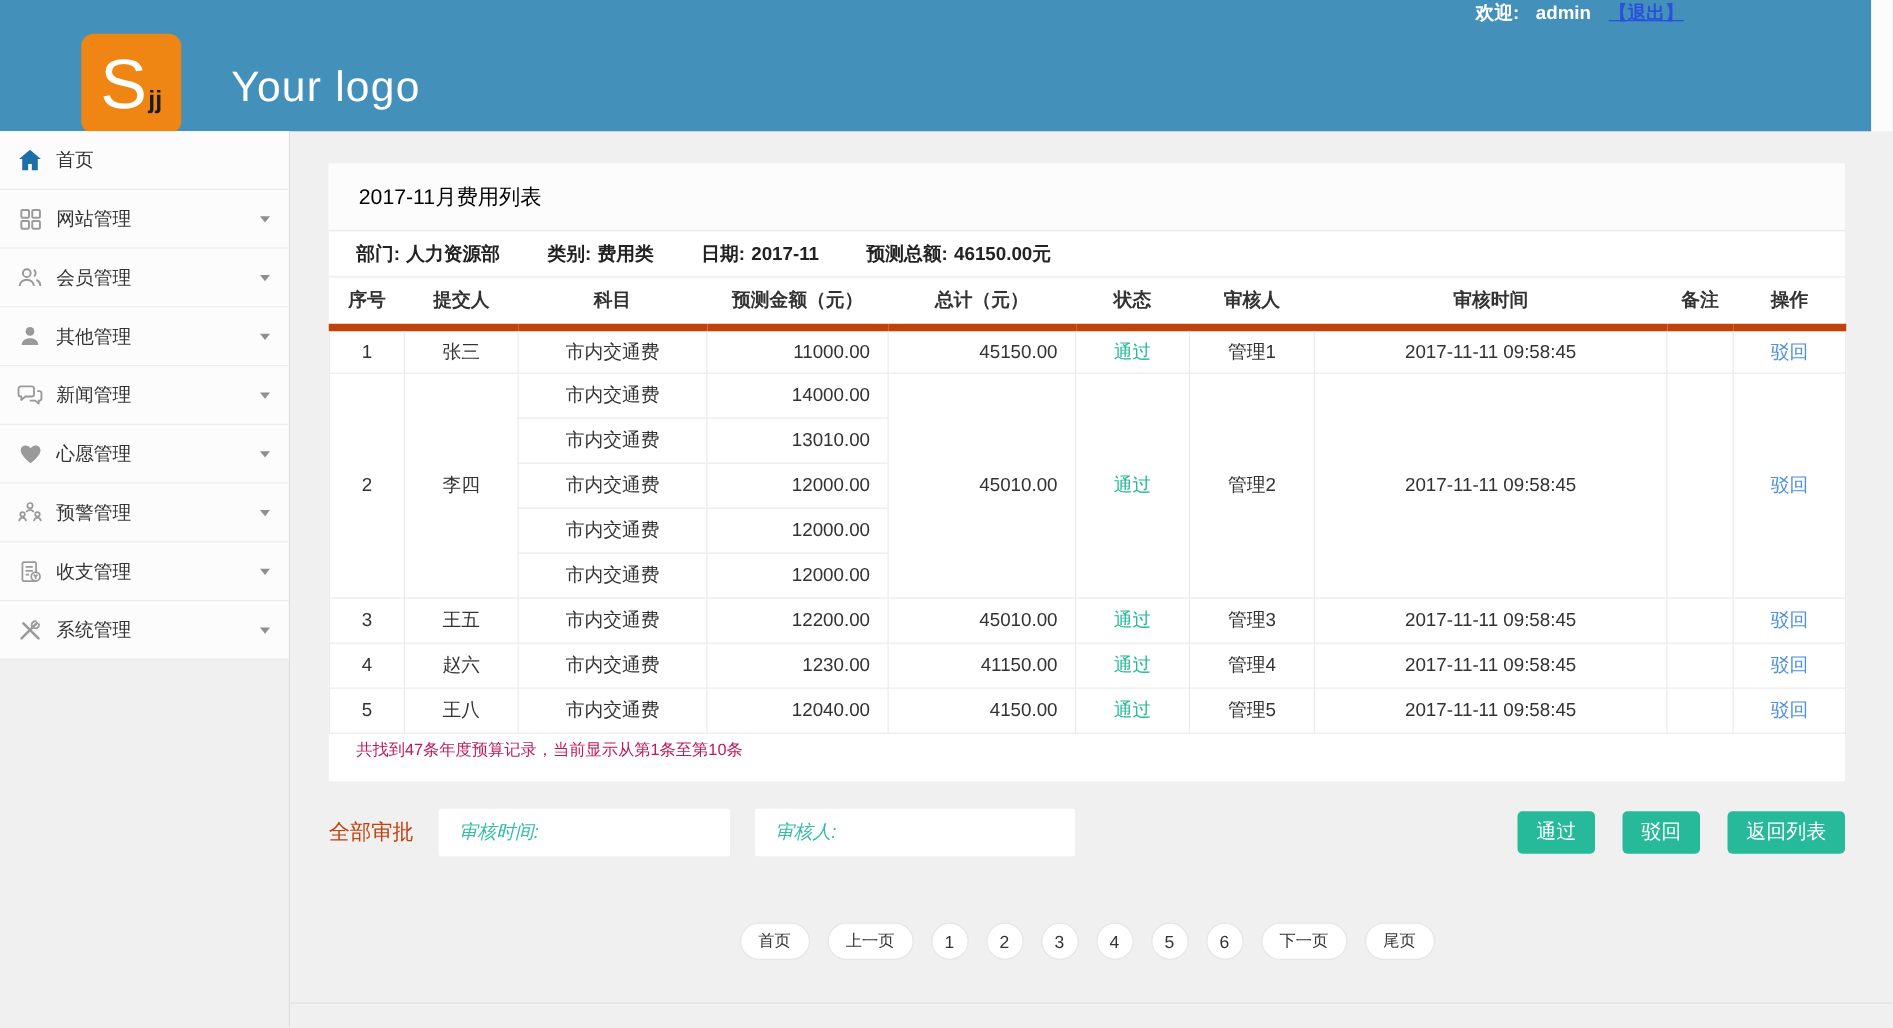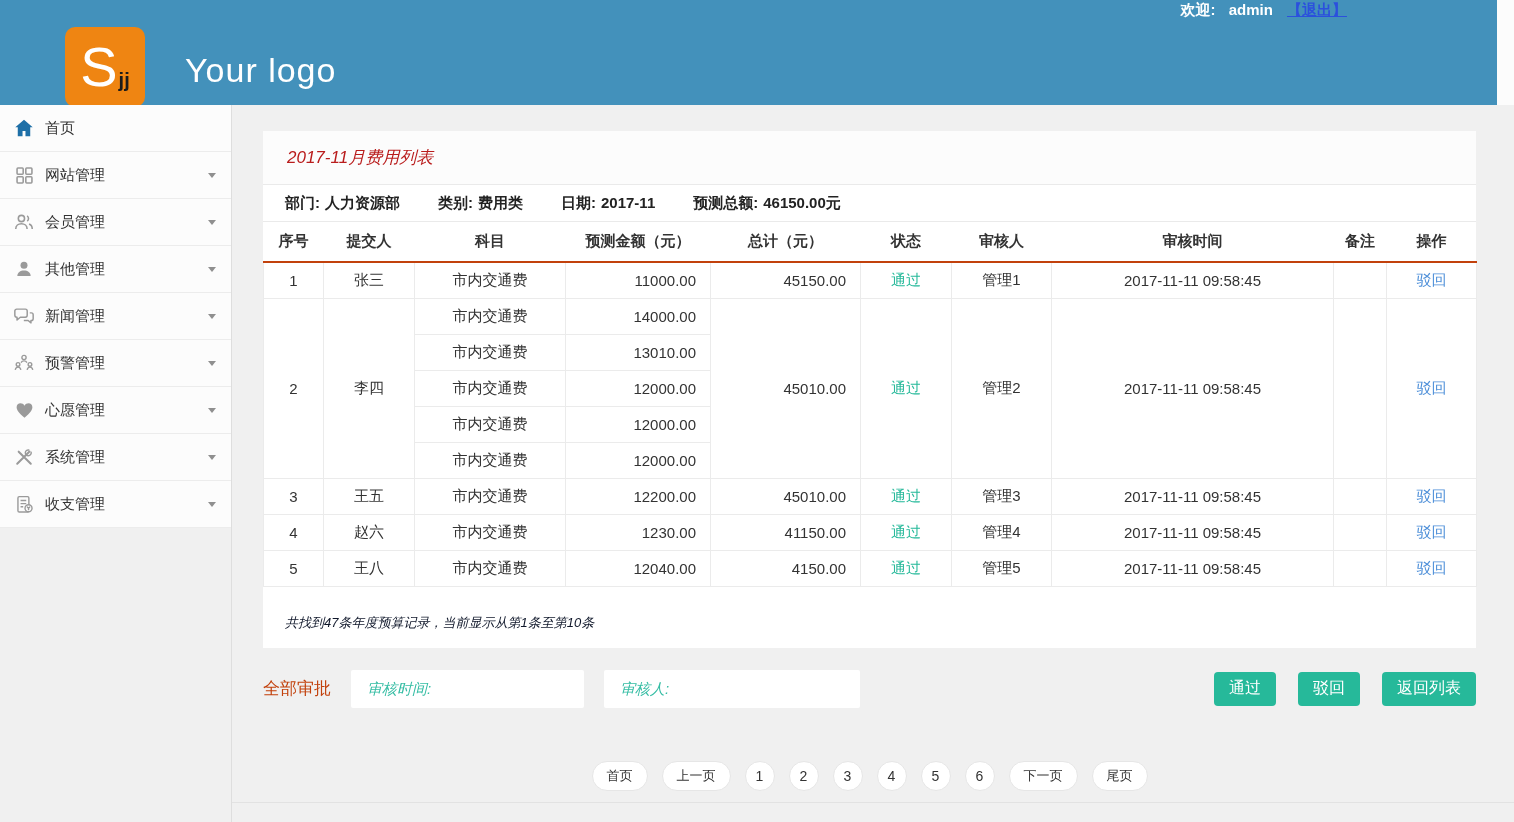--- a/index.html
+++ b/index.html
@@ -25,33 +25,33 @@
   .side-item { height:47px; background:#fcfcfc; border-bottom:1px solid #ececec; display:flex;
     align-items:center; padding:0 15px 0 12px; cursor:pointer; }
   .side-icon { width:24px; display:flex; justify-content:center; align-items:center; }
   .side-icon svg { display:block; }
   .side-label { margin-left:9px; font-size:15px; color:#333; }
   .caret { margin-left:auto; width:0; height:0; border-left:4.5px solid transparent;
     border-right:4.5px solid transparent; border-top:5.5px solid #8f8f8f; }
   
   .main { position:absolute; left:232px; top:105px; right:0; bottom:0; }
   .card { margin:26px 38px 0 31px; width:1213px; background:#fff; }
-  .card-title { height:54px; line-height:54px; padding-left:24px; font-size:17px; color:#b91c1c;
-    border-bottom:1px solid #eaeaea; background:#fcfcfc;font-style:italic; }
+  .card-title { height:54px; line-height:54px; padding-left:24px; font-size:17px; color:#000000;
+    border-bottom:1px solid #eaeaea; background:#fcfcfc; }
   .meta-bar { height:37px; display:flex; align-items:center; padding-left:22px;
     border-bottom:1px solid #eaeaea; font-size:15px; font-weight:700; color:#222; }
   .meta-item { margin-right:38px; }
   .meta-value { margin-left:5px; }
   table { border-collapse:collapse; width:100%; table-layout:fixed; font-size:15px; color:#333; }
-  thead th { height:40px; font-weight:700; text-align:center; border-bottom:2px solid #c2410c; }
+  thead th { height:40px; font-weight:700; text-align:center; border-bottom:6px solid #c2410c; }
   tbody td { border:1px solid #ebebeb; height:36px; text-align:center; background:#fff; }
   td.amount, td.total { text-align:right; padding-right:14px; }
   .status-link { color:#26b99a; text-decoration:none; cursor:pointer; }
   .action-link { color:#4f90d9; text-decoration:none; cursor:pointer; }
-  .summary { padding:27px 22px 16px; font-size:13px; color:#0f172a;font-style:italic; }
+  .summary { padding:4px 22px 16px; font-size:13px; color:#be185d; }
   
   .batch-bar { display:flex; align-items:center; margin:22px 38px 0 31px; width:1213px; }
   .batch-label { font-size:17px; color:#c2410c; }
   .batch-input { width:233px; height:38px; border:none; outline:none; background:#fff; margin-left:20px;
     padding:0 16px; font-size:15px; color:#333; border-radius:2px; font-family:inherit;font-style:italic; }
   .batch-input.auditor { width:256px; }
   .batch-input::placeholder { color:#35bda4; opacity:1; }
   .batch-buttons { margin-left:auto; display:flex; gap:22px; }
   .btn { height:34px; background:#26b99a; color:#fff; border:none; border-radius:4px;
     font-size:16px; padding:0 15px; cursor:pointer; font-family:inherit; }
@@ -128,61 +128,61 @@
           <svg viewBox="0 0 24 24" width="22" height="22" fill="none" stroke="#9a9a9a" stroke-width="1.6" stroke-linejoin="round">
             <path d="M4 4.5h9.5a2 2 0 0 1 2 2v4.8a2 2 0 0 1-2 2H8l-3.6 3v-3H4a2 2 0 0 1-2-2V6.5a2 2 0 0 1 2-2z"></path>
             <path d="M18.3 8.6h1.7a2 2 0 0 1 2 2v4.3a2 2 0 0 1-2 2h-.4v2.6l-3.1-2.6h-4.7"></path>
           </svg>
         </span>
         <span class="side-label">新闻管理</span>
         <span class="caret"></span>
       </div>
       <div class="side-item">
         <span class="side-icon">
+          <svg viewBox="0 0 24 24" width="21" height="21" fill="#9a9a9a">
+            <path d="M12 20.2C5.4 14.8 3 11.4 3 8.3 3 5.6 5 3.8 7.4 3.8c1.9 0 3.5 1 4.6 2.7 1.1-1.7 2.7-2.7 4.6-2.7C19 3.8 21 5.6 21 8.3c0 3.1-2.4 6.5-9 11.9z"></path>
+          </svg>
+        </span>
+        <span class="side-label">心愿管理</span>
+        <span class="caret"></span>
+      </div>
+      <div class="side-item">
+        <span class="side-icon">
           <svg viewBox="0 0 24 24" width="22" height="22" fill="none" stroke="#9a9a9a" stroke-width="1.5">
             <circle cx="12" cy="6" r="2.3"></circle>
             <path d="M8.8 11.6c.6-1.2 1.8-1.9 3.2-1.9s2.6.7 3.2 1.9"></path>
             <circle cx="5.5" cy="13.6" r="2"></circle>
             <path d="M2.4 19.5c.5-1.9 1.6-3 3.1-3s2.6 1.1 3.1 3"></path>
             <circle cx="18.5" cy="13.6" r="2"></circle>
             <path d="M15.4 19.5c.5-1.9 1.6-3 3.1-3s2.6 1.1 3.1 3"></path>
           </svg>
         </span>
         <span class="side-label">预警管理</span>
         <span class="caret"></span>
       </div>
       <div class="side-item">
         <span class="side-icon">
-          <svg viewBox="0 0 24 24" width="21" height="21" fill="#9a9a9a">
-            <path d="M12 20.2C5.4 14.8 3 11.4 3 8.3 3 5.6 5 3.8 7.4 3.8c1.9 0 3.5 1 4.6 2.7 1.1-1.7 2.7-2.7 4.6-2.7C19 3.8 21 5.6 21 8.3c0 3.1-2.4 6.5-9 11.9z"></path>
-          </svg>
-        </span>
-        <span class="side-label">心愿管理</span>
-        <span class="caret"></span>
-      </div>
-      <div class="side-item">
-        <span class="side-icon">
-          <svg viewBox="0 0 24 24" width="22" height="22" fill="none" stroke="#9a9a9a" stroke-width="2.2" stroke-linecap="round">
-            <path d="M4.6 19.4L18 6M6.2 6.2l13.2 13.2"></path>
-            <path d="M17.2 4.3a3.2 3.2 0 1 0 2.6 2.6" stroke-width="1.6"></path>
-          </svg>
-        </span>
-        <span class="side-label">系统管理</span>
-        <span class="caret"></span>
-      </div>
-      <div class="side-item">
-        <span class="side-icon">
           <svg viewBox="0 0 24 24" width="21" height="21" fill="none" stroke="#9a9a9a" stroke-width="1.6">
             <rect x="4.5" y="3" width="12.5" height="17.5" rx="1.5"></rect>
             <path d="M7.5 7.5h6.5M7.5 11h6.5M7.5 14.5h3"></path>
             <circle cx="16.6" cy="16.2" r="4" fill="#fcfcfc"></circle>
             <path d="M14.9 14.4l1.7 2 1.7-2M16.6 16.4v2.2"></path>
           </svg>
         </span>
         <span class="side-label">收支管理</span>
+        <span class="caret"></span>
+      </div>
+      <div class="side-item">
+        <span class="side-icon">
+          <svg viewBox="0 0 24 24" width="22" height="22" fill="none" stroke="#9a9a9a" stroke-width="2.2" stroke-linecap="round">
+            <path d="M4.6 19.4L18 6M6.2 6.2l13.2 13.2"></path>
+            <path d="M17.2 4.3a3.2 3.2 0 1 0 2.6 2.6" stroke-width="1.6"></path>
+          </svg>
+        </span>
+        <span class="side-label">系统管理</span>
         <span class="caret"></span>
       </div>
     </div>
 </div>
 
 <div class="main">
 
   <div class="card">
     <div class="card-title">2017-11月费用列表</div>
     <div class="meta-bar">

